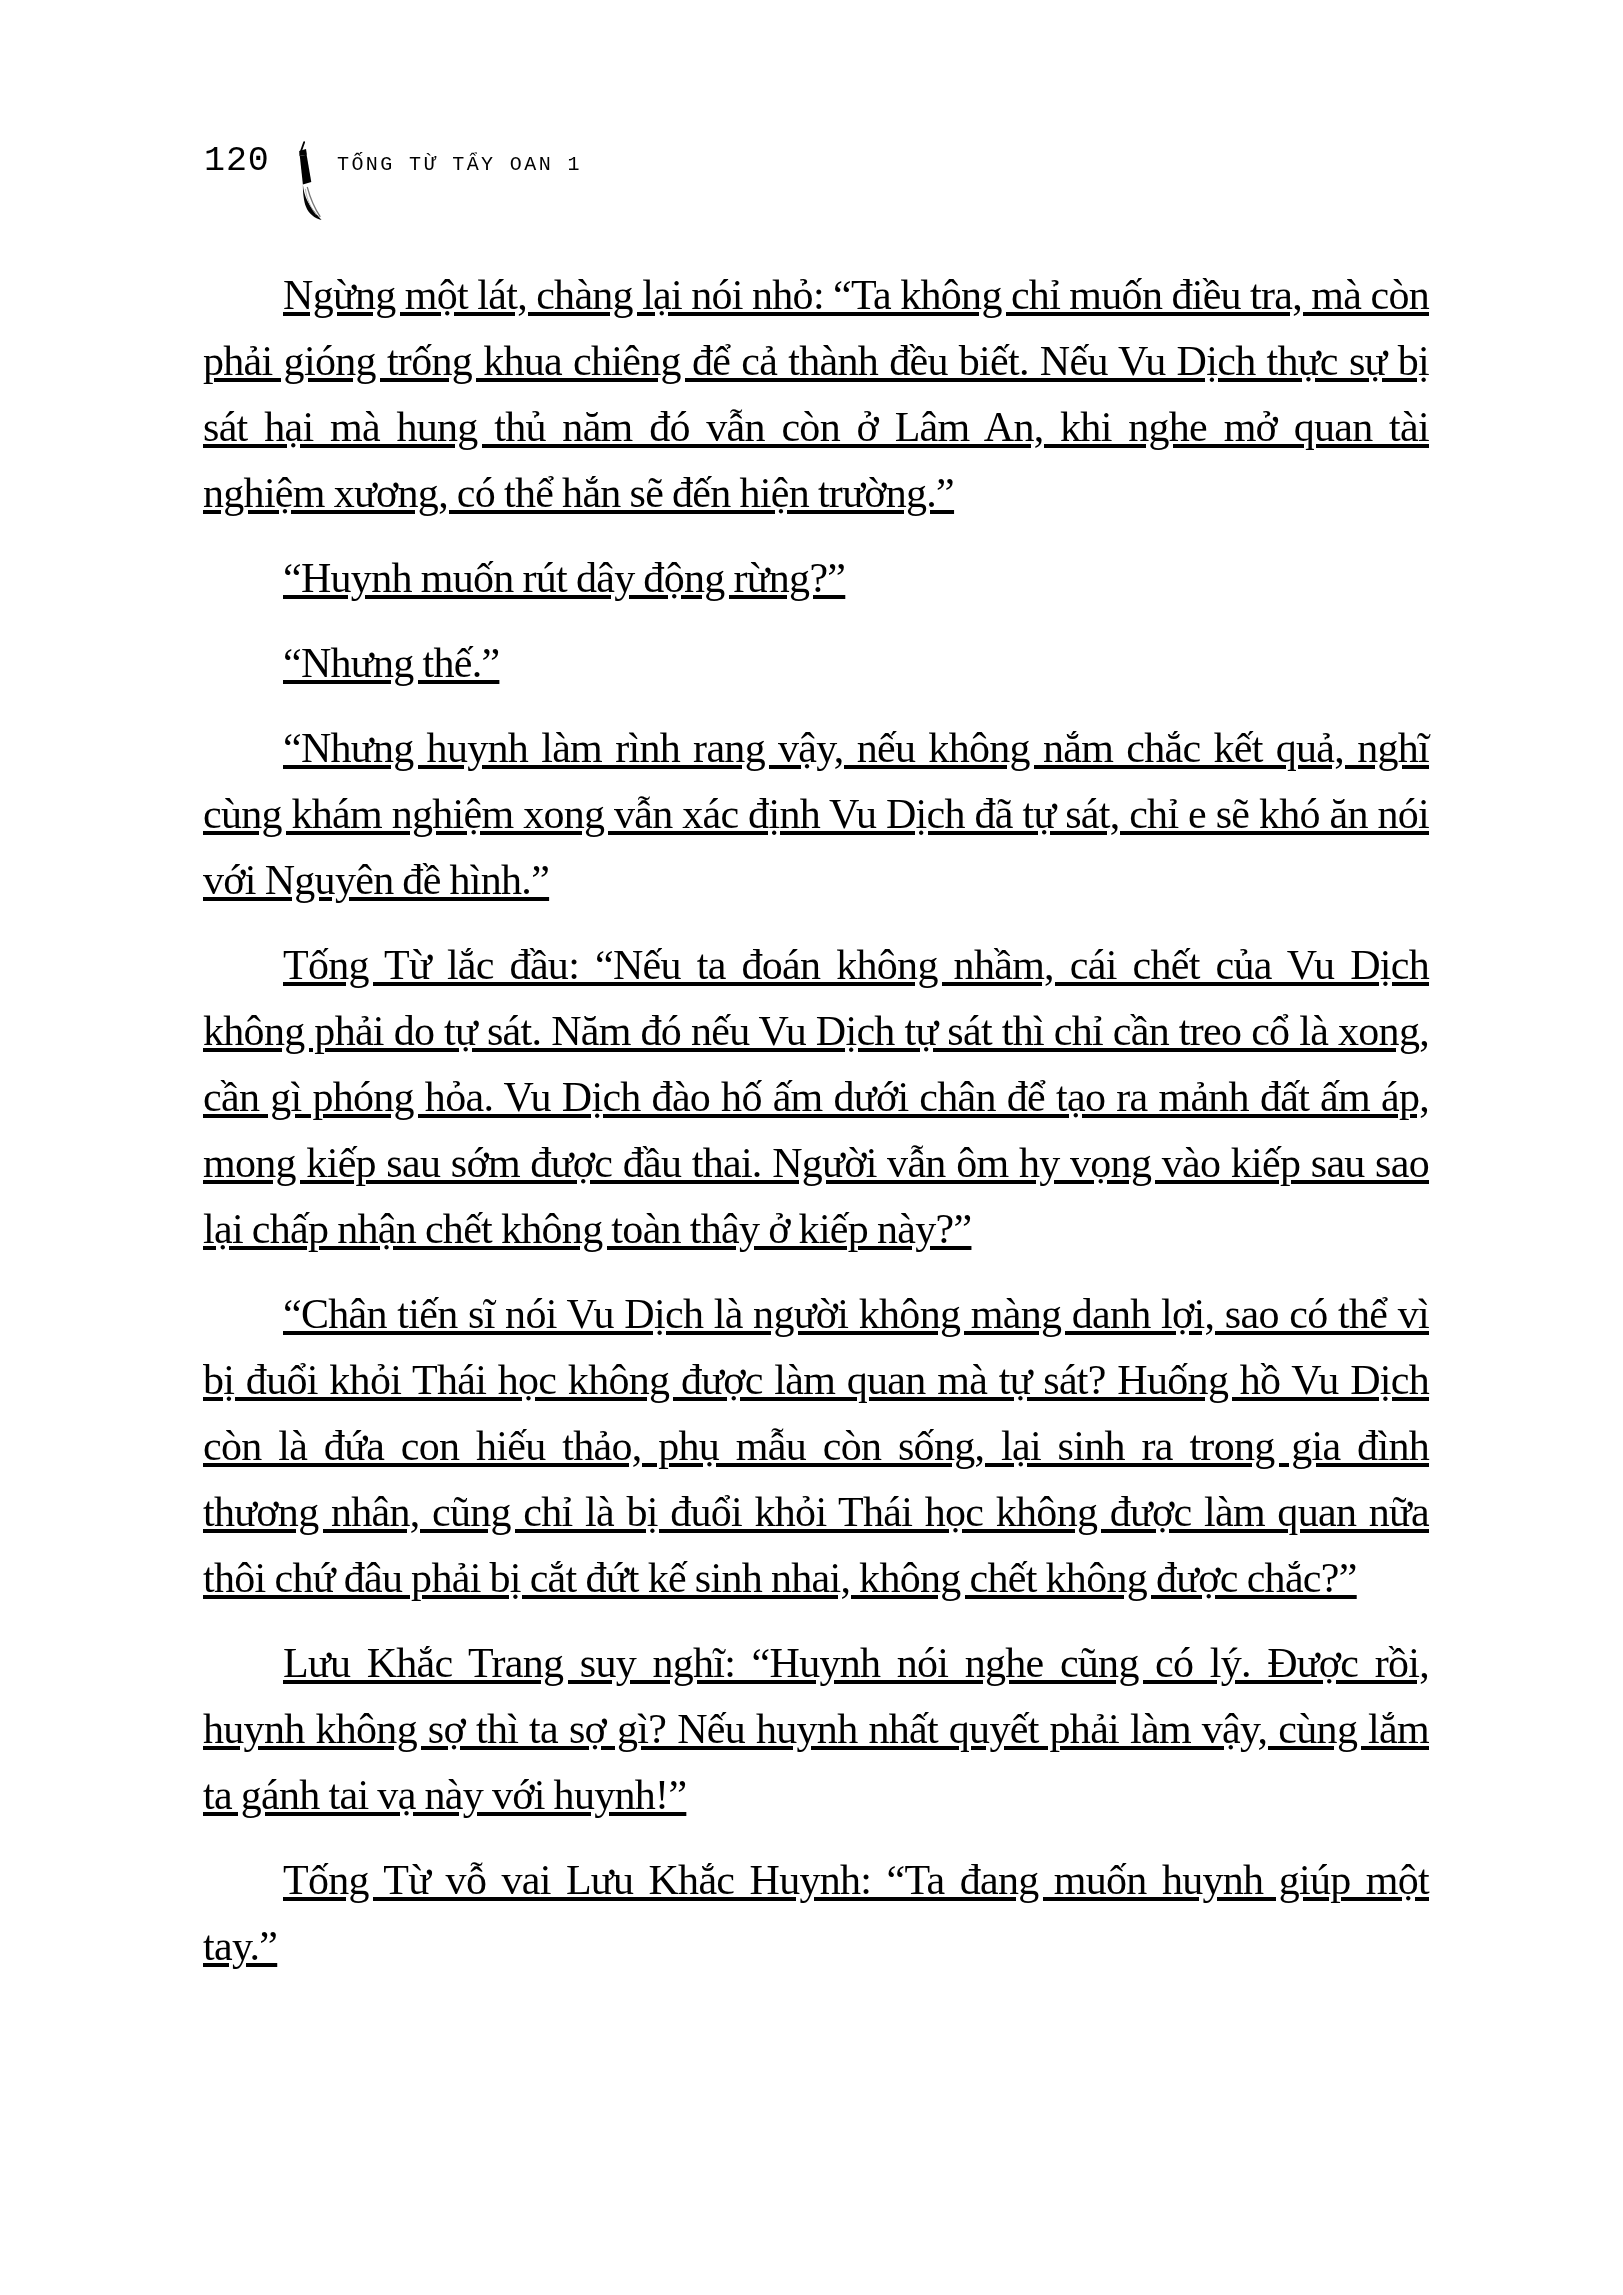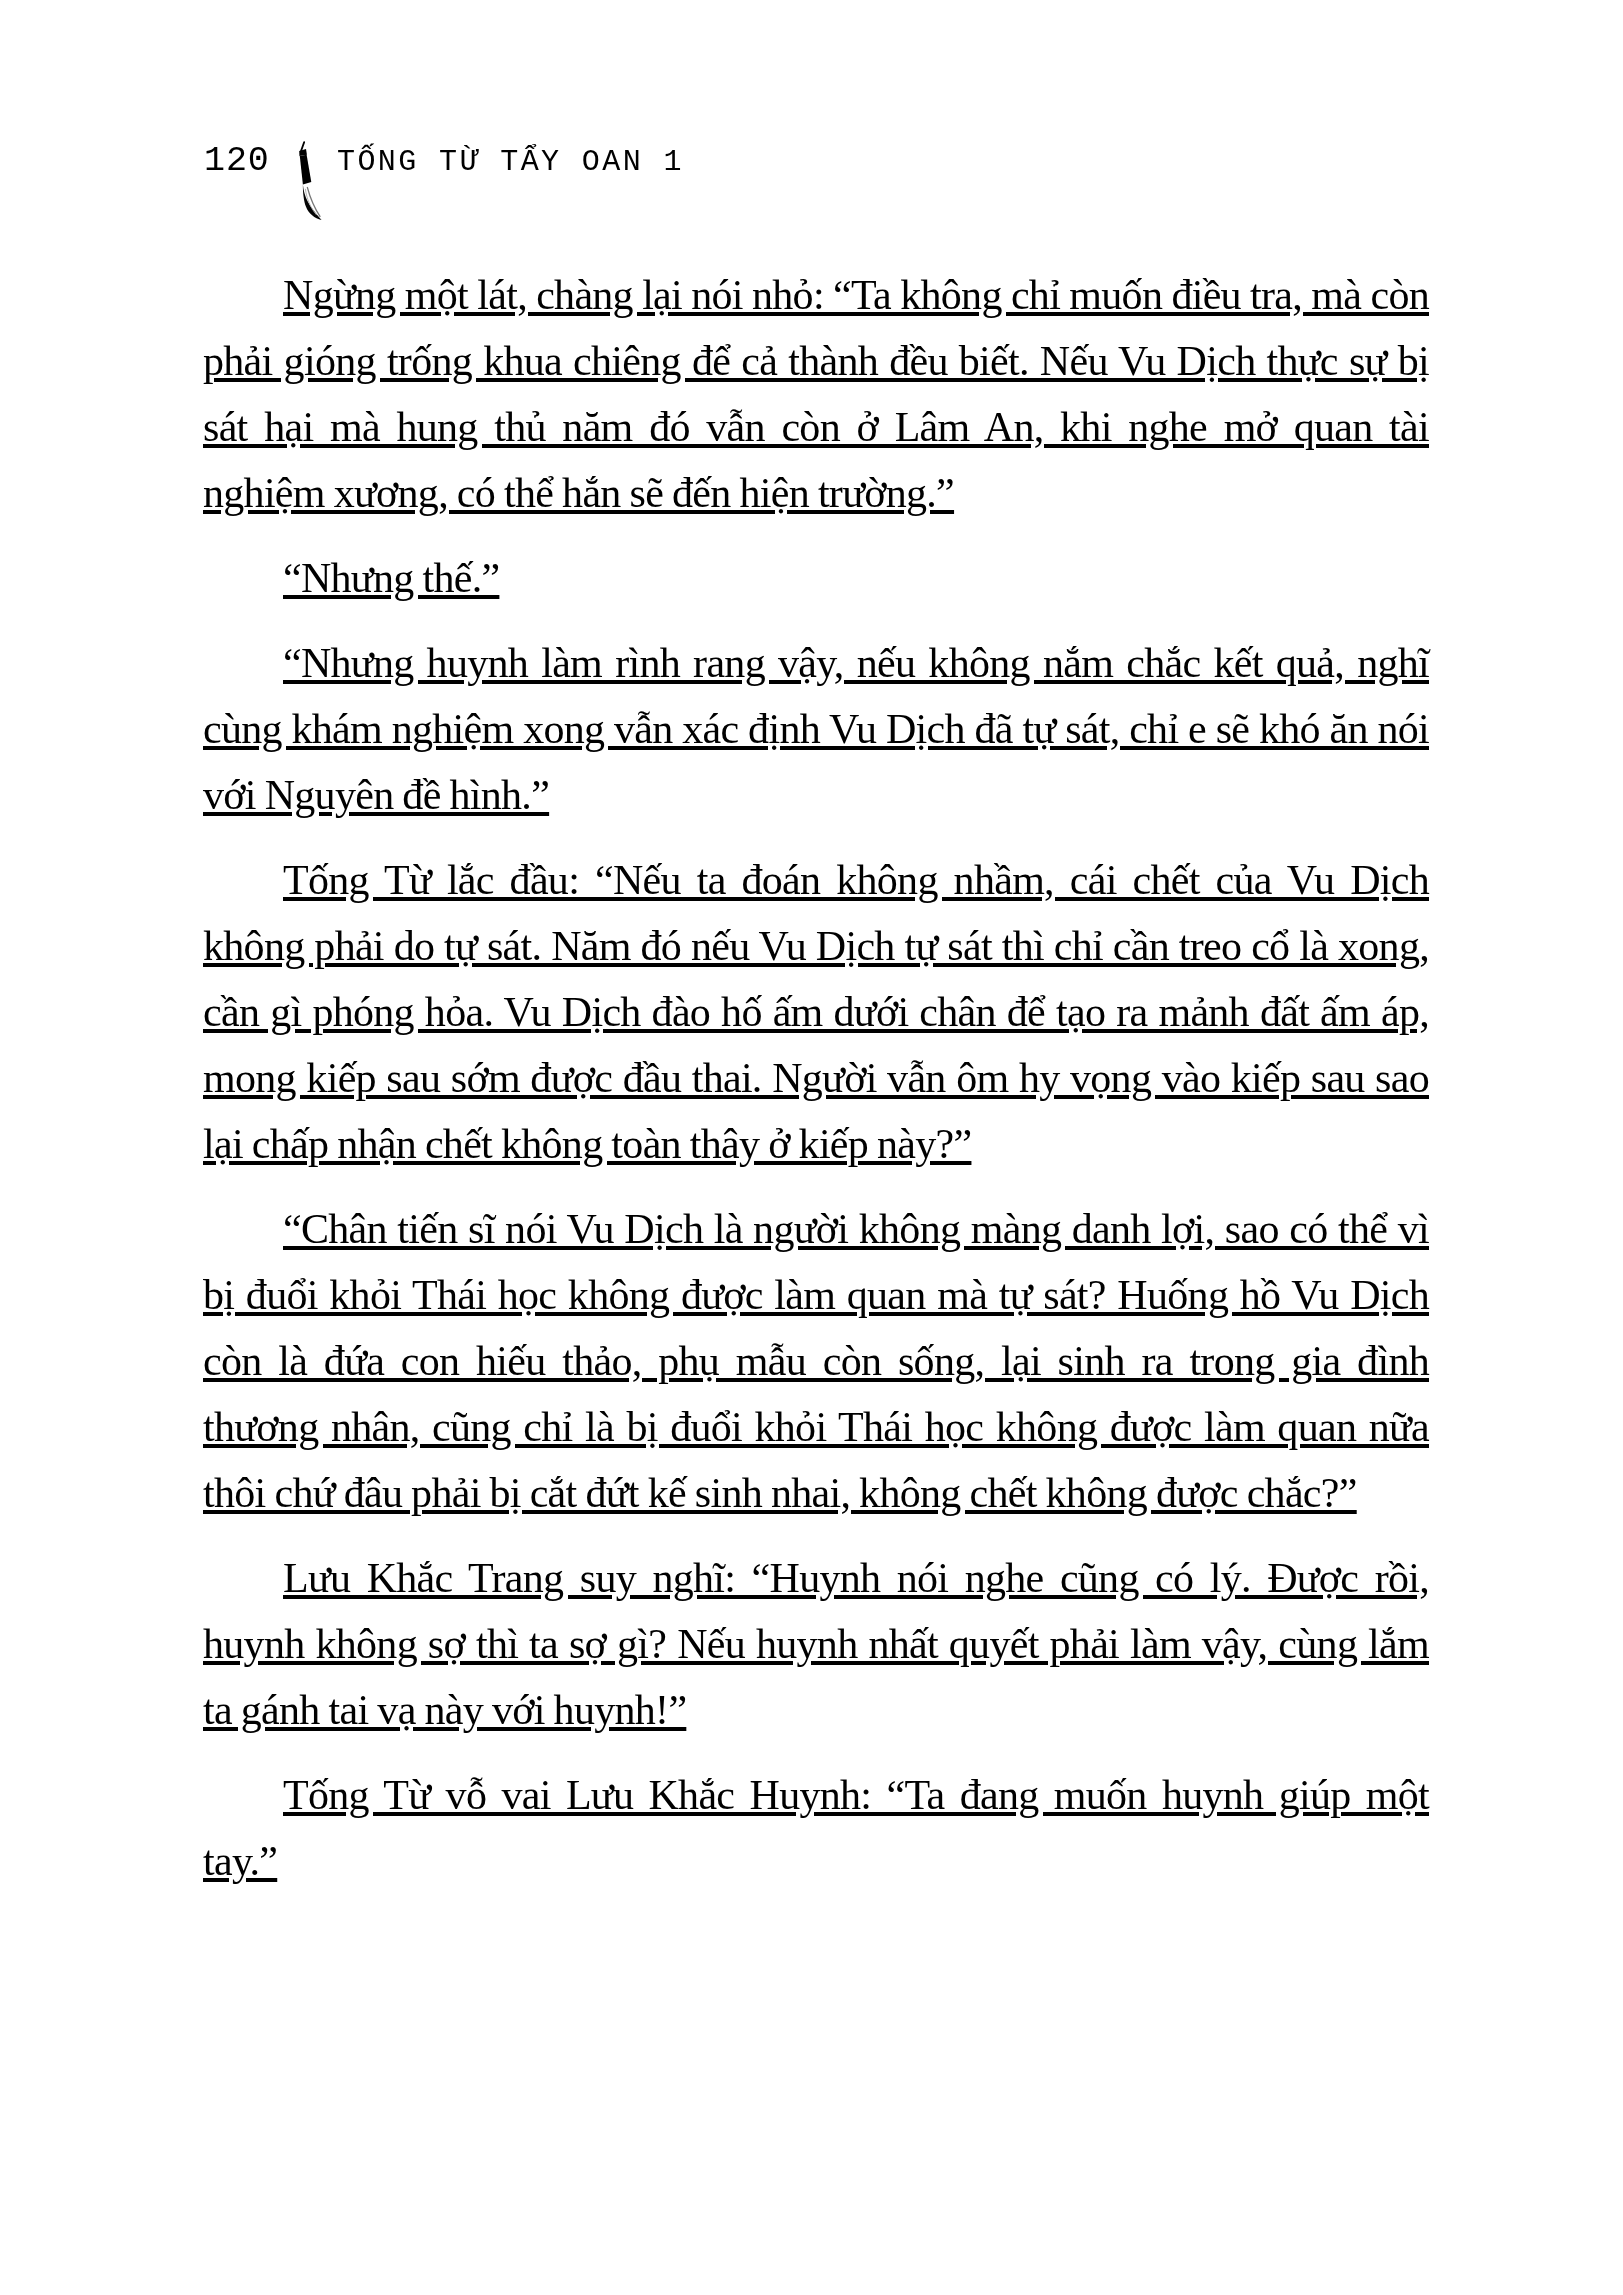--- a/index.html
+++ b/index.html
@@ -35,21 +35,21 @@
     display: inline-block;
     margin: 0 12.3px 0 17px;
   }
   .brush-wrap svg {
     display: block;
     width: 38px;
     height: 87px;
     margin-bottom: -14.2px;
   }
   .running-title {
-    font-size: 30px;
+    font-size: 20px;
     letter-spacing: 2.4px;
   }
   
   .body-text {
     position: absolute;
     left: 203px;
     top: 262px;
     width: 1226px;
     font-size: 42px;
     line-height: 66px;
@@ -86,20 +86,21 @@
 
         <path d="M32 74 C 37 93 45 110 53 122" stroke="#777" stroke-width="2" fill="none"></path>
         <path d="M29 77 C 31 93 37 107 47 119" stroke="#b0b0b0" stroke-width="1.5" fill="none"></path>
       </svg>
     </span>
     <span class="running-title">TỐNG TỪ TẨY OAN 1</span>
   </div>
 
   <div class="body-text">
     <p>Ngừng một lát, chàng lại nói nhỏ: “Ta không chỉ muốn điều tra, mà còn phải gióng trống khua chiêng để cả thành đều biết. Nếu Vu Dịch thực sự bị sát hại mà hung thủ năm đó vẫn còn ở Lâm An, khi nghe mở quan tài nghiệm xương, có thể hắn sẽ đến hiện trường.”</p>
+    <p>“Huynh muốn rút dây động rừng?”</p>
     <p>“Nhưng thế.”</p>
     <p>“Nhưng huynh làm rình rang vậy, nếu không nắm chắc kết quả, nghĩ cùng khám nghiệm xong vẫn xác định Vu Dịch đã tự sát, chỉ e sẽ khó ăn nói với Nguyên đề hình.”</p>
     <p>Tống Từ lắc đầu: “Nếu ta đoán không nhầm, cái chết của Vu Dịch không phải do tự sát. Năm đó nếu Vu Dịch tự sát thì chỉ cần treo cổ là xong, cần gì phóng hỏa. Vu Dịch đào hố ấm dưới chân để tạo ra mảnh đất ấm áp, mong kiếp sau sớm được đầu thai. Người vẫn ôm hy vọng vào kiếp sau sao lại chấp nhận chết không toàn thây ở kiếp này?”</p>
     <p>“Chân tiến sĩ nói Vu Dịch là người không màng danh lợi, sao có thể vì bị đuổi khỏi Thái học không được làm quan mà tự sát? Huống hồ Vu Dịch còn là đứa con hiếu thảo, phụ mẫu còn sống, lại sinh ra trong gia đình thương nhân, cũng chỉ là bị đuổi khỏi Thái học không được làm quan nữa thôi chứ đâu phải bị cắt đứt kế sinh nhai, không chết không được chắc?”</p>
     <p>Lưu Khắc Trang suy nghĩ: “Huynh nói nghe cũng có lý. Được rồi, huynh không sợ thì ta sợ gì? Nếu huynh nhất quyết phải làm vậy, cùng lắm ta gánh tai vạ này với huynh!”</p>
     <p>Tống Từ vỗ vai Lưu Khắc Huynh: “Ta đang muốn huynh giúp một tay.”</p>
   </div>
 
 </div>
 

